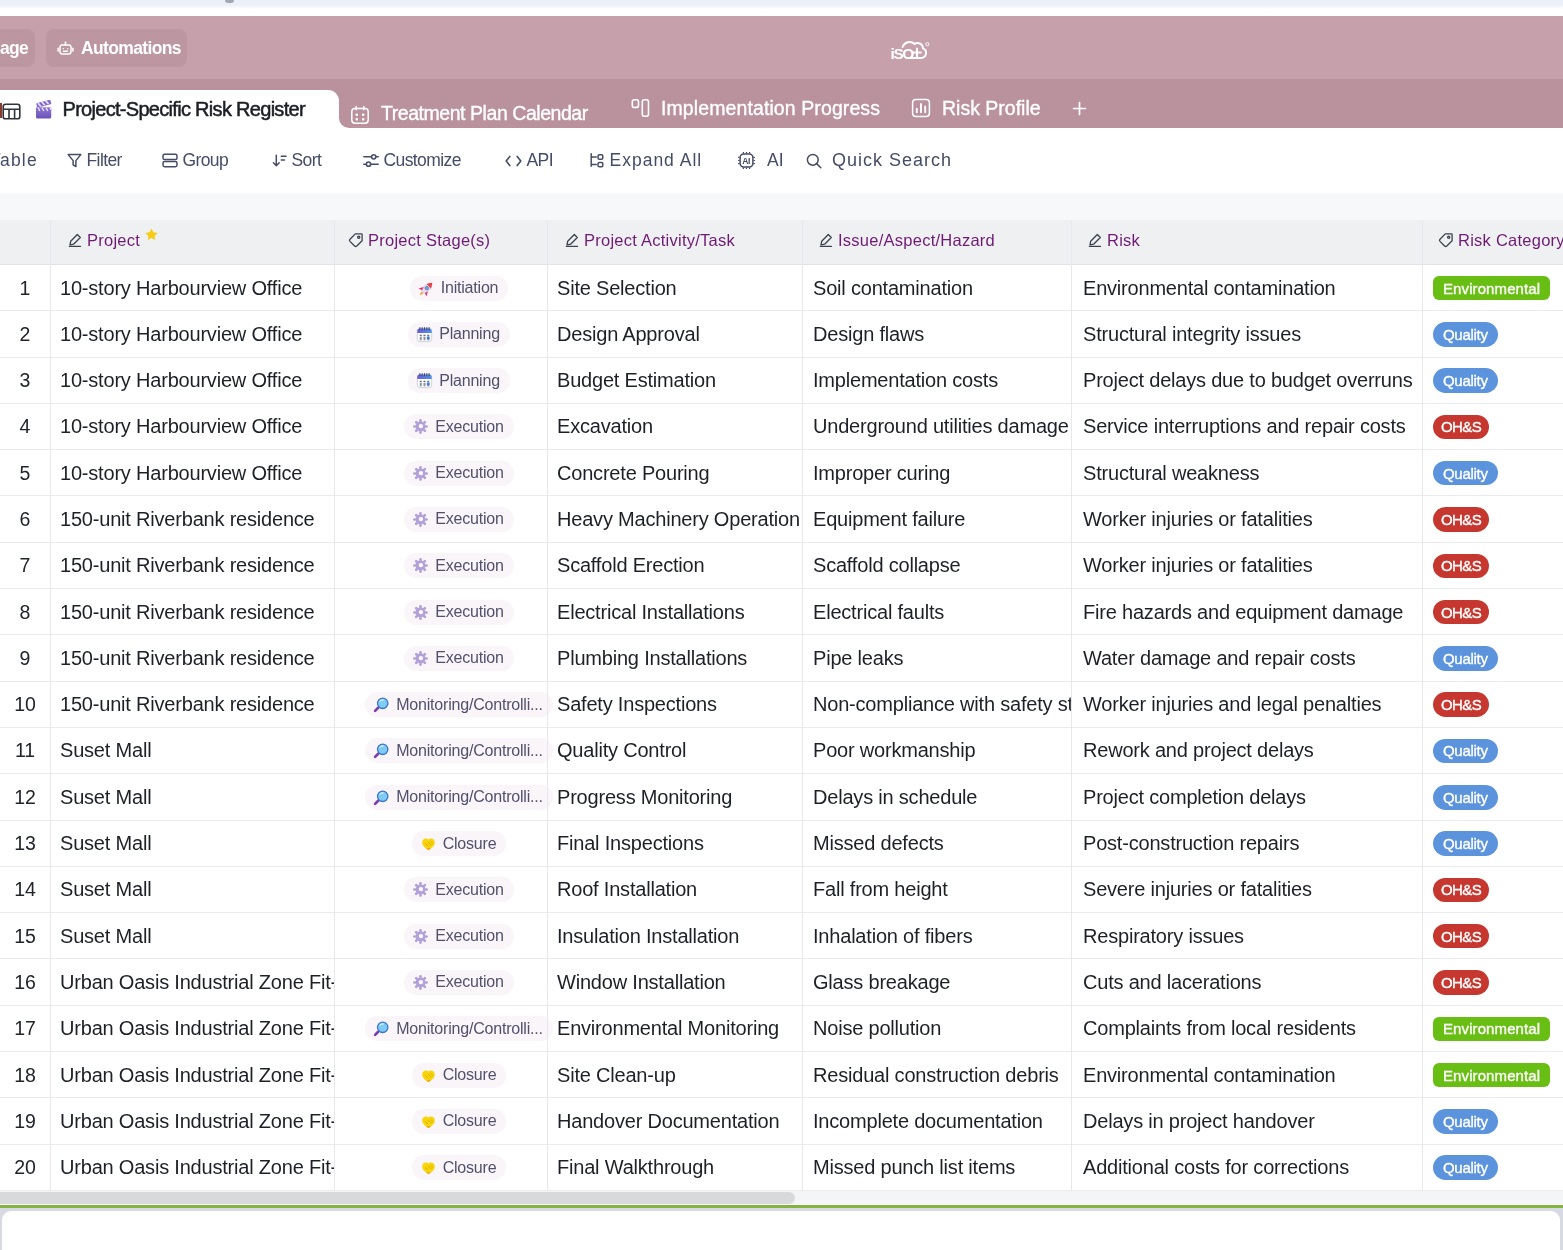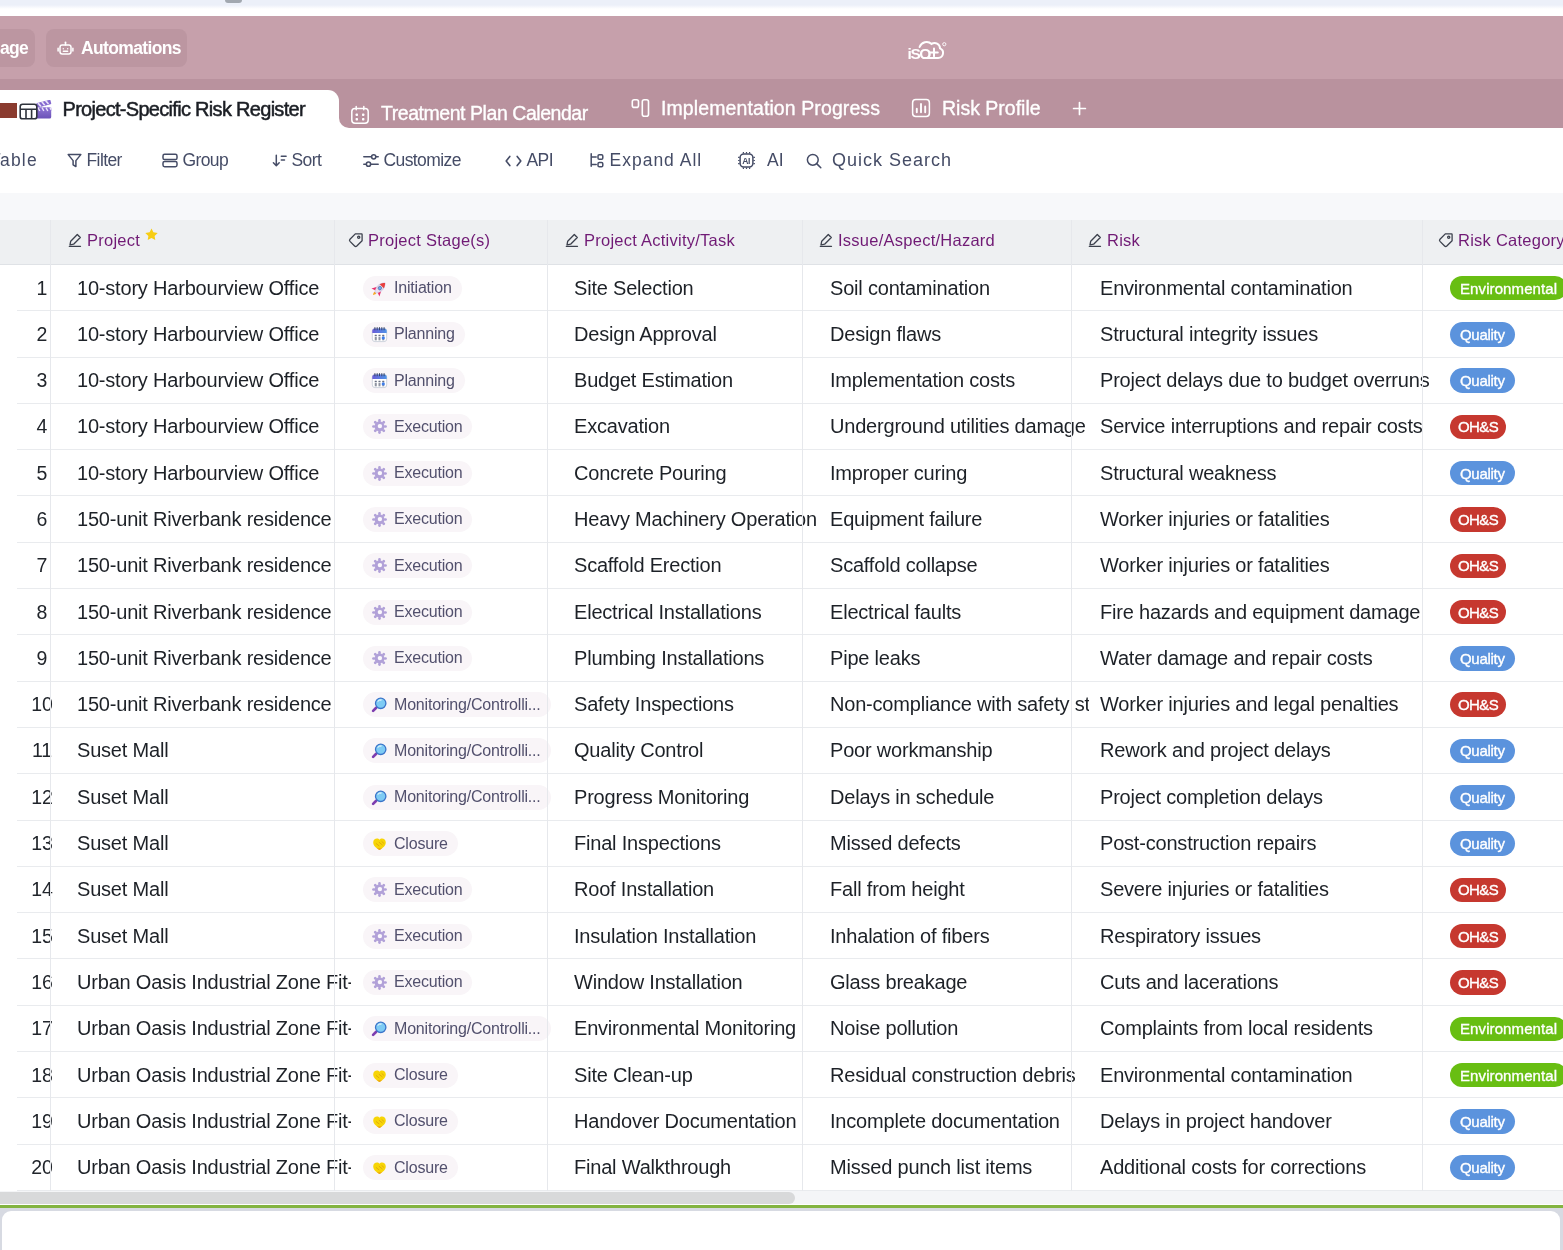--- a/index.html
+++ b/index.html
@@ -1,17 +1,17 @@
 <!DOCTYPE html>
 <html><head><meta charset="utf-8">
 <style>
 *{margin:0;padding:0;box-sizing:border-box;}
 html,body{width:1563px;height:1250px;overflow:hidden;background:#fff;
  font-family:"Liberation Sans",sans-serif;-webkit-font-smoothing:antialiased;}
-.abs{position:absolute;padding-left:17px;}
+.abs{position:absolute;}
 #page{position:relative;width:1563px;height:1250px;overflow:hidden;}
 
 #strip0{left:0;top:0;width:1563px;height:16px;background:#fff;}
 #strip0 .blue{position:absolute;left:0;top:0;width:1563px;height:9px;background:linear-gradient(#ecf0f9 0 55%,rgba(255,255,255,0));}
 #blob{left:225px;top:0;width:9px;height:2.5px;background:#a2a8b0;border-radius:0 0 3px 3px;}
 
 #topbar{left:0;top:16px;width:1563px;height:63px;background:#c6a0ab;}
 .tbtn{position:absolute;top:13px;height:38px;border-radius:8px;background:rgba(62,28,44,0.07);color:#fff;font-weight:bold;font-size:17.5px;letter-spacing:-0.65px;display:flex;align-items:center;}
 #btn1{left:-20px;width:55px;padding-left:20px;}
 #btn2{left:46px;width:141px;padding-left:11px;}
@@ -39,29 +39,29 @@
 #band{left:0;top:193px;width:1563px;height:27px;background:#f7f8fa;}
 
 #thead{left:0;top:220px;width:1563px;height:45px;background:#eef0f2;border-bottom:1px solid #dfe2e6;}
 .hcell{position:absolute;top:0;height:45px;display:flex;align-items:center;color:#701a75;font-size:16.5px;letter-spacing:0.25px;white-space:nowrap;padding-bottom:5px;}
 .hcell svg{margin-right:4px;}
 #rows{left:0;top:265px;width:1563px;height:926px;background:#fff;overflow:hidden;}
 .row{position:relative;width:1563px;height:46.3px;border-bottom:1px solid #e9ebee;}
 .c{position:absolute;top:0;height:46px;display:flex;align-items:center;overflow:hidden;color:#1d2127;font-size:20px;letter-spacing:-0.2px;white-space:nowrap;}
 .cn{left:0;width:50px;justify-content:center;font-size:19.5px;letter-spacing:0;color:#21252b;}
 .cp{left:60px;width:274px;}
-.cs{left:346px;width:200px;}
+.cs{left:359px;width:200px;justify-content:center;}
 .ca{left:557px;width:245px;}
 .ci{left:813px;width:259px;}
 .cr{left:1083px;width:339px;}
 .cc{left:1433px;width:130px;overflow:visible;}
 .chip{display:flex;align-items:center;height:25px;border-radius:12.5px;background:#f9f5f8;padding:0 10px 0 8px;font-size:16px;letter-spacing:-0.2px;color:#52506d;}
 .chip svg{margin-right:6px;}
 .pill{display:flex;align-items:center;height:24.5px;border-radius:12.5px;padding:0 10px;font-size:15px;color:#fff;-webkit-text-stroke:0.35px #fff;}
-.pill.env{background:#68be12;letter-spacing:0.1px;}
+.pill.env{background:#68be12;letter-spacing:0.1px;border-radius:6px;}
 .pill.qua{background:#5b93dd;letter-spacing:-0.3px;}
 .pill.ohs{background:#c6382f;letter-spacing:-0.6px;padding:0 8px;}
 
 .vline{position:absolute;top:220px;width:1px;height:971px;background:#e6e8ec;}
 
 #sbtrack{left:0;top:1191px;width:1563px;height:13px;background:#f4f5f7;}
 #sbthumb{left:0;top:1192px;width:795px;height:12px;background:#d8d9da;border-radius:0 6px 6px 0;}
 #greenline{left:0;top:1204.5px;width:1563px;height:3px;background:#83b440;}
 #grayline{left:0;top:1207.5px;width:1563px;height:42.5px;background:#d7dae2;}
 #btmcard{left:2px;top:1210.5px;width:1558px;height:39.5px;background:#fff;border-radius:9px 9px 0 0;}

